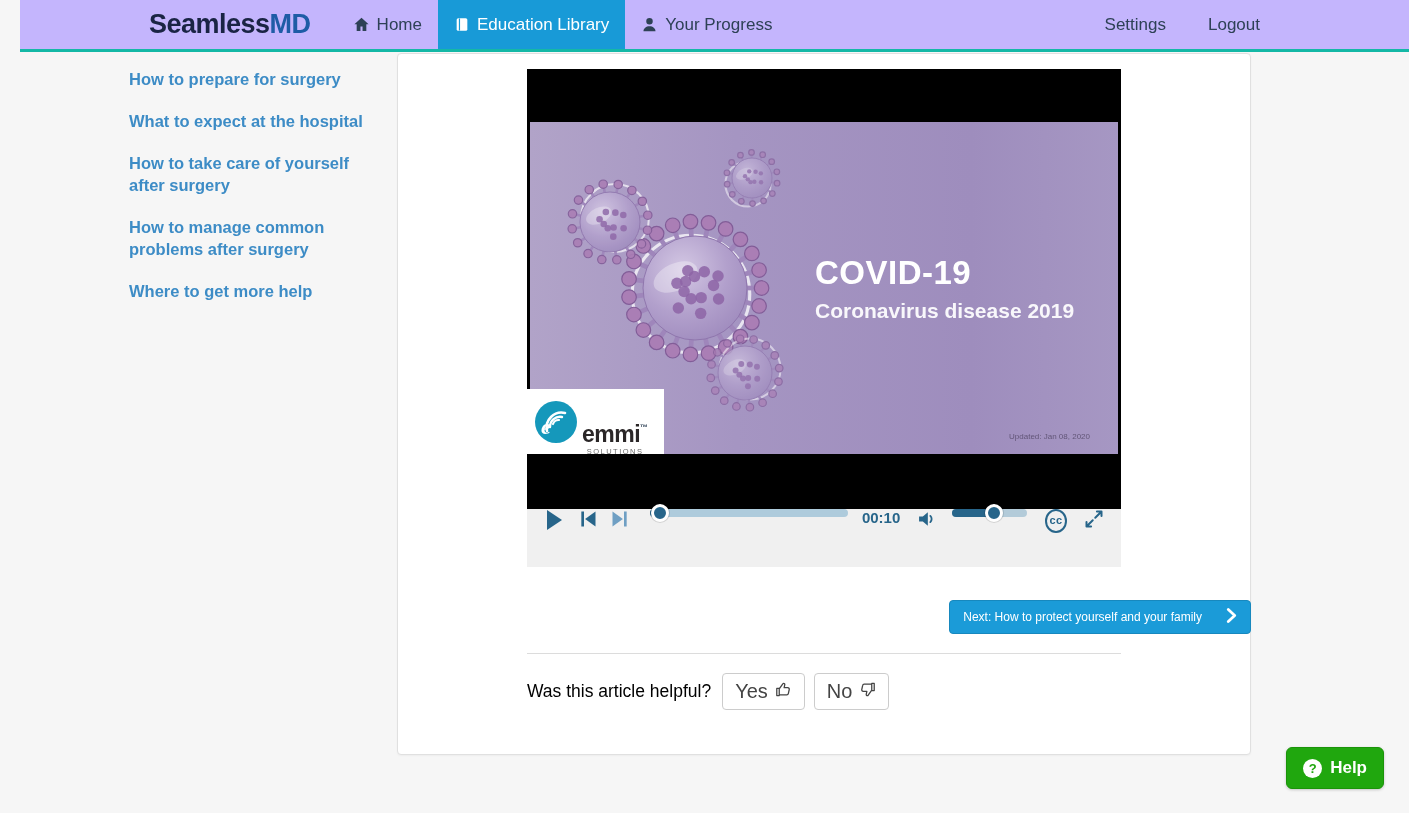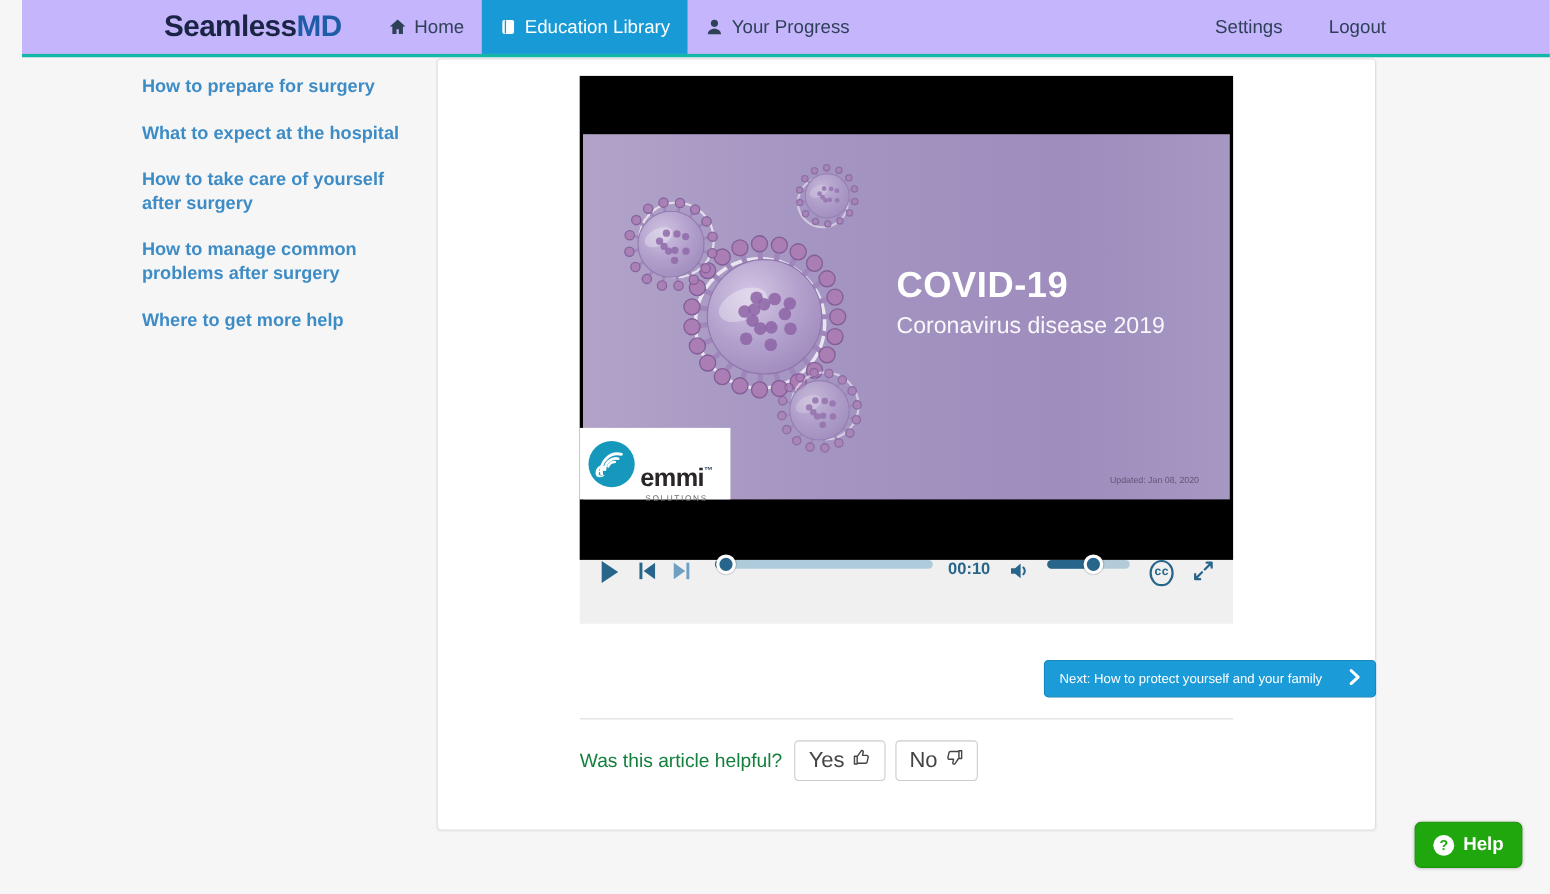--- a/index.html
+++ b/index.html
@@ -53,23 +53,23 @@
   }
   .player-wrap { width:594px; margin:15px 0 0 129px; }
 
   .video-screen { position:relative; width:594px; height:440px; background:#000; }
   .slide {
     position:absolute; left:3px; right:3px; top:53px; height:332px;
     background:linear-gradient(90deg,#b1a3c8 0%,#a595c2 35%,#9e8dbd 75%,#a697c3 100%);
     overflow:hidden;
   }
   .slide svg.viruses { position:absolute; left:0; top:0; }
-  .slide-titles { position:absolute; left:285px; top:118px; color:#fff; }
+  .slide-titles { position:absolute; left:285px; top:132px; color:#fff; }
   .slide-title { font-size:33px; font-weight:bold; letter-spacing:0.5px; }
-  .slide-subtitle { font-size:21px; font-weight:400; color:rgba(255,255,255,0.93); margin-top:7px; }
+  .slide-subtitle { font-size:21px; font-weight:700; color:rgba(255,255,255,0.93); margin-top:7px; }
   .slide-updated {
     position:absolute; right:28px; bottom:13px;
     font-size:8px; color:#574b6b; opacity:0.85;
   }
   .emmi-box {
     position:absolute; left:0; bottom:55px; width:137px; height:65px;
     background:#ffffff; display:flex; align-items:center; padding-left:5px;
   }
   .emmi-text { display:flex; flex-direction:column; align-items:center; margin-left:2px;margin-top:36px; }
   .emmi-word { font-size:23px; font-weight:bold; color:#2a2627; line-height:22px; letter-spacing:-0.5px; }
@@ -116,21 +116,21 @@
   .next-btn {
     display:inline-flex; align-items:center; gap:24px;
     background:#1b9bd8; border:1px solid #1788be; border-radius:4px;
     color:#ffffff; font-size:12px; padding:7px 13px;
     font-family:inherit;
   }
   .divider { width:594px; margin:19px 0 0 129px; border:none; border-top:1px solid #dcdcdc; }
   .helpful-row {
     margin:19px 0 0 129px; display:flex; align-items:center; gap:9px;
   }
-  .helpful-q { font-size:17.5px; color:#15803d; margin-right:2px; }
+  .helpful-q { font-size:17.5px; color:#000000; margin-right:2px; }
   .vote-btn {
     display:inline-flex; align-items:center; gap:7px;
     background:#ffffff; border:1px solid #cccccc; border-radius:4px;
     color:#444444; font-size:20px; padding:6px 12px; font-family:inherit;
   }
 
   
   .help-btn {
     position:absolute; right:25px; bottom:24px; height:42px;
     background:#20a70e; border:1px solid #1b9409; border-radius:6px;

